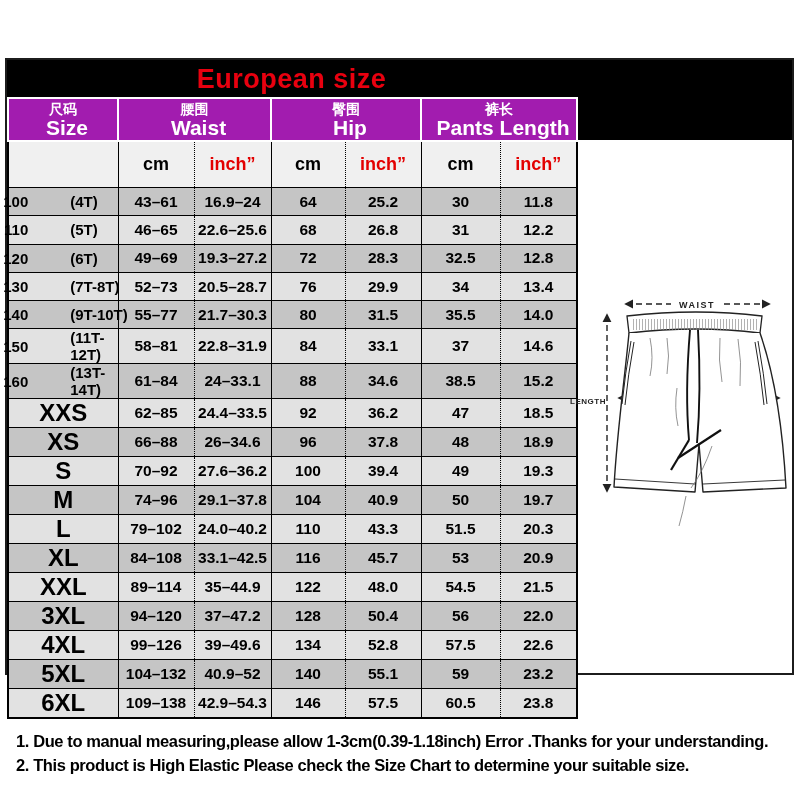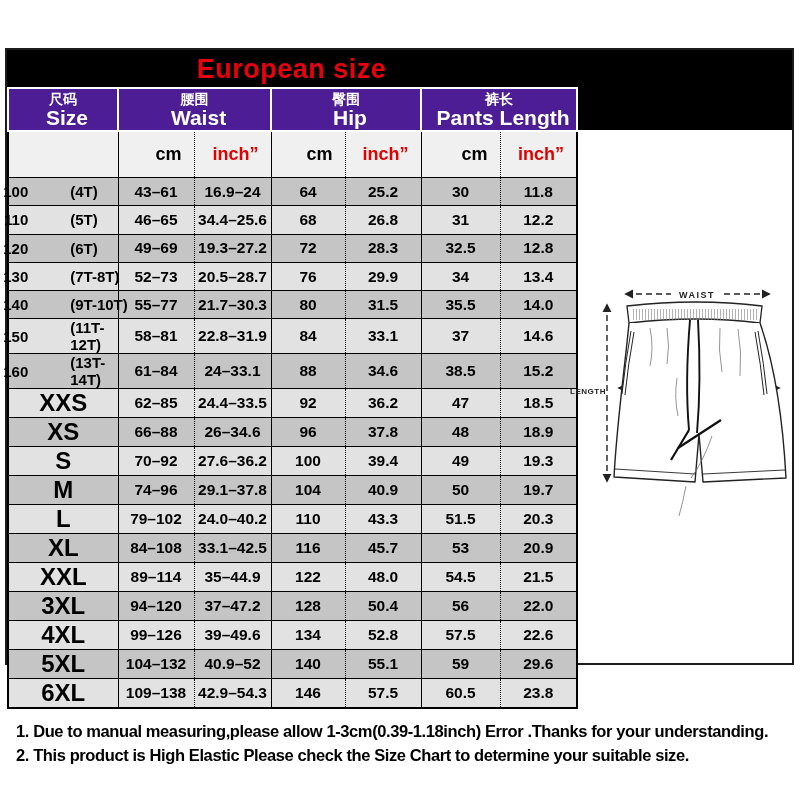--- a/index.html
+++ b/index.html
@@ -2,42 +2,42 @@
 <html><head>
 <meta charset="utf-8">
 <style>
   html,body{margin:0;padding:0;}
   body{
     width:800px;height:800px;background:#ffffff;position:relative;
     font-family:"Liberation Sans", sans-serif;
     -webkit-font-smoothing:antialiased;
   }
   .frame{
-    position:absolute;left:5px;top:48px;width:789px;height:617px;
+    position:absolute;left:5px;top:58px;width:789px;height:617px;
     border:2px solid #1c1c1c;background:#fff;box-sizing:border-box;
   }
   .head-black{position:absolute;left:0;top:0;width:100%;height:80px;background:#000;}
   .title{
     position:absolute;left:0;top:0;width:569px;height:37px;line-height:38px;
     text-align:center;font-weight:bold;font-size:27px;color:var(--red,#e8000f);
     letter-spacing:0.5px;
   }
   table.size-table{
     position:absolute;left:0;top:37px;width:569px;border-collapse:collapse;
     table-layout:fixed;border:2px solid #000;
   }
   tr.ghead{height:43px;}
   tr.ghead th{
-    background:#4c1d95;color:#fff;border:2px solid #fff;padding:0;vertical-align:middle;
+    background:#a21caf;color:#fff;border:2px solid #fff;padding:0;vertical-align:middle;
   }
   .h-zh{font-size:14px;font-weight:bold;line-height:16px;}
   .h-en{font-size:21px;font-weight:bold;line-height:22px;margin-left:8px;}
   tr.sub{height:29px;}
   tr.sub td{
-    background:#f0f0f0;font-weight:bold;font-size:18px;text-align:right;
+    background:#f0f0f0;font-weight:bold;font-size:18px;text-align:center;
     border:1.5px solid #000;padding:12px;
   }
   tr.drow{height:28.3px;}
   tr.drow td{
     border:1.5px solid #000;text-align:center;vertical-align:middle;
     font-weight:bold;font-size:15.5px;color:#000;padding:0;
   }
   tr.dark td{background:var(--rowdark,#c5c5c5);}
   tr.light td{background:var(--rowlight,#e2e2e2);}
   td.cmcol{border-right-style:dotted !important;}
@@ -121,21 +121,21 @@
           <td class="incol">11.8</td>
         </tr>
         <tr class="drow light">
           <td>
             <div class="szflex">
               <span class="sz-num">110</span>
               <span class="sz-var">(5T)</span>
             </div>
           </td>
           <td class="cmcol">46–65</td>
-          <td class="incol">34.4–25.6</td>
+          <td class="incol">22.6–25.6</td>
           <td class="cmcol">68</td>
           <td class="incol">26.8</td>
           <td class="cmcol">31</td>
           <td class="incol">12.2</td>
         </tr>
         <tr class="drow dark">
           <td>
             <div class="szflex">
               <span class="sz-num">120</span>
               <span class="sz-var">(6T)</span>
@@ -285,21 +285,21 @@
           <td class="cmcol">57.5</td>
           <td class="incol">22.6</td>
         </tr>
         <tr class="drow dark">
           <td><span class="szbig">5XL</span></td>
           <td class="cmcol">104–132</td>
           <td class="incol">40.9–52</td>
           <td class="cmcol">140</td>
           <td class="incol">55.1</td>
           <td class="cmcol">59</td>
-          <td class="incol">29.6</td>
+          <td class="incol">23.2</td>
         </tr>
         <tr class="drow light">
           <td><span class="szbig">6XL</span></td>
           <td class="cmcol">109–138</td>
           <td class="incol">42.9–54.3</td>
           <td class="cmcol">146</td>
           <td class="incol">57.5</td>
           <td class="cmcol">60.5</td>
           <td class="incol">23.8</td>
         </tr>

